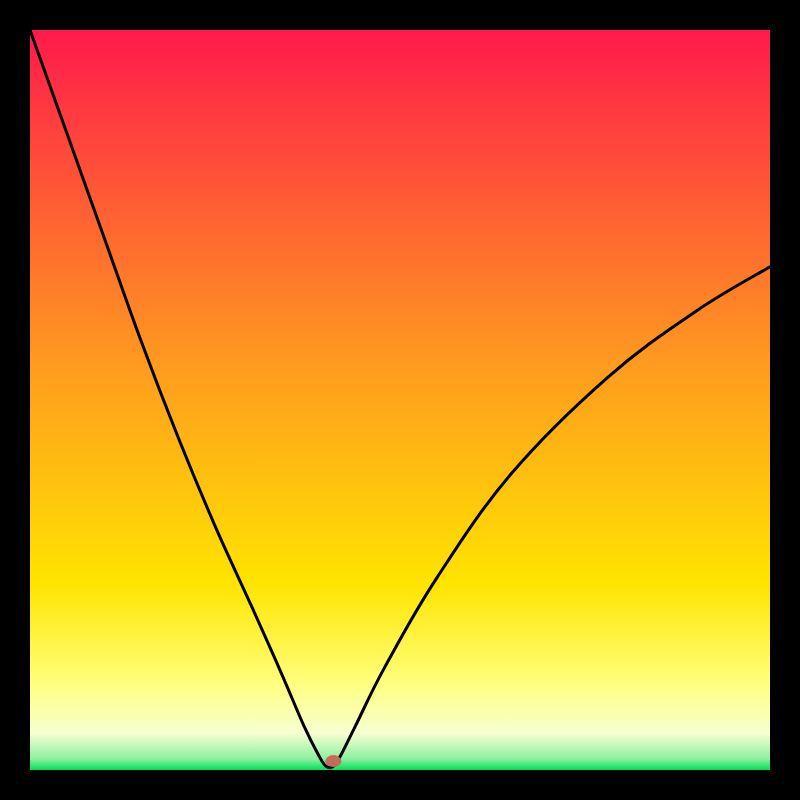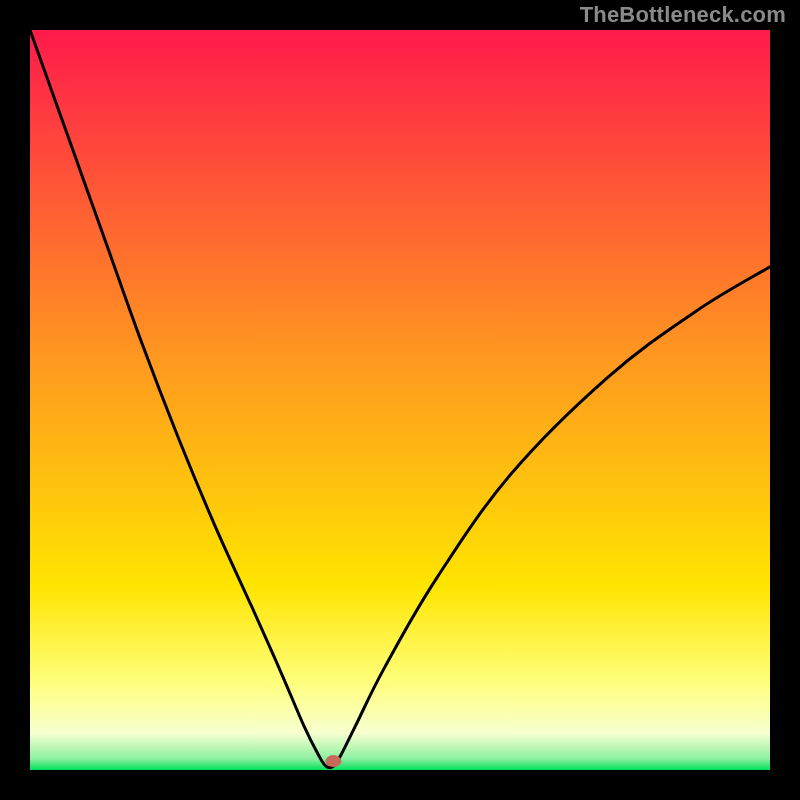--- a/index.html
+++ b/index.html
@@ -42,14 +42,13 @@
           <stop offset="88%" stop-color="#ffff7a"></stop>
           <stop offset="95%" stop-color="#f7ffd0"></stop>
           <stop offset="98.5%" stop-color="#8cf0a0"></stop>
           <stop offset="100%" stop-color="#00e05a"></stop>
         </linearGradient>
       </defs>
       <rect x="30" y="30" width="740" height="740" fill="url(#bg-grad)"></rect>
       <path d="M 30 30 C 36.66 48.648, 53.68 96.30400000000003, 67 133.60000000000002 C 80.32 170.89600000000002, 90.68 199.90400000000002, 104 237.20000000000002 C 117.32 274.49600000000004, 127.68 304.836, 141 340.8 C 154.32 376.764, 164.68 403.70000000000005, 178 437.00000000000006 C 191.32 470.30000000000007, 201.68 495.164, 215 525.8 C 228.32 556.4359999999999, 240.012 580.5600000000001, 252 607.2 C 263.988 633.84, 272.276 652.4879999999999, 281.6 673.8 C 290.92400000000004 695.112, 297.14 710.9479999999999, 303.8 725.5999999999999 C 310.46000000000004 740.252, 314.60400000000004 747.8739999999999, 318.6 755.1999999999999 C 322.596 762.526, 323.336 764.3019999999999, 326 766.3 C 328.664 768.298, 330.736 768.298, 333.4 766.3 C 336.06399999999996 764.3019999999999, 336.80400000000003 762.526, 340.8 755.1999999999999 C 344.796 747.8739999999999, 347.608 741.584, 355.6 725.5999999999999 C 363.59200000000004 709.6159999999999, 370.548 693.04, 385.2 666.4 C 399.852 639.76, 414.35600000000005 612.232, 437.00000000000006 577.6 C 459.64400000000006 542.9680000000001, 480.36400000000003 509.964, 511 474 C 541.636 438.036, 573.9000000000001 407.1039999999999, 607.2 377.79999999999995 C 640.5 348.496, 666.696 331.18, 696 311.2 C 725.304 291.21999999999997, 756.68 274.792, 770 266.79999999999995" fill="none" stroke="#000000" stroke-width="3" stroke-linecap="round"></path>
       <ellipse cx="333.4" cy="761.12" rx="8" ry="6" fill="#c76a5a"></ellipse>
     </svg>
-  <div class="watermark">TheBottleneck.com</div>
 </div>
 
 </body></html>

